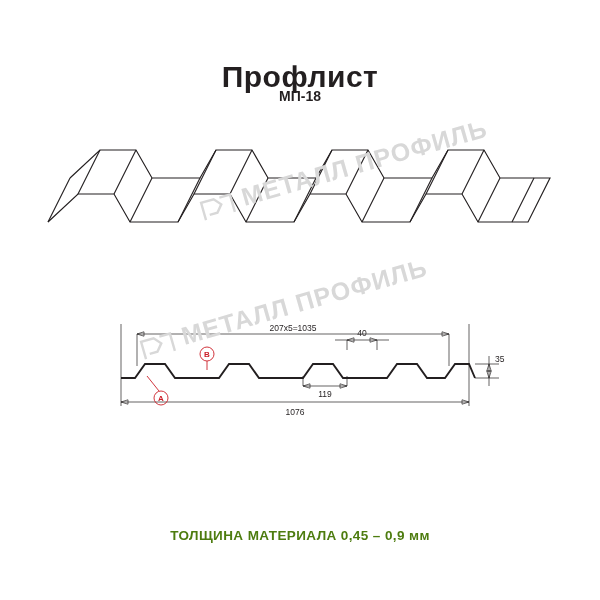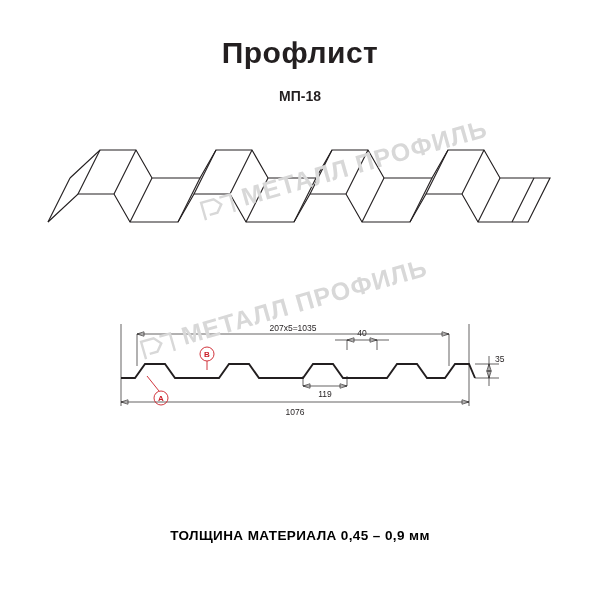--- a/index.html
+++ b/index.html
@@ -15,21 +15,21 @@
     overflow: hidden;
     position: relative;
   }
   .page {
     position: relative;
     width: 600px;
     height: 600px;
   }
   .title {
     position: absolute;
-    top: 36px;
+    top: 60px;
     left: 0;
     width: 600px;
     text-align: center;
     font-size: 30px;
     font-weight: bold;
     letter-spacing: 0.5px;
     color: #231f20;
   }
   .subtitle {
     position: absolute;
@@ -57,21 +57,21 @@
   }
   .footer {
     position: absolute;
     top: 528px;
     left: 0;
     width: 600px;
     text-align: center;
     font-size: 13.5px;
     font-weight: bold;
     letter-spacing: 0.4px;
-    color: #000000;
+    color: #4d7c0f;
   }
   .wm {
     position: absolute;
     pointer-events: none;
     color: #d8d8d8;
     font-weight: bold;
     white-space: nowrap;
     font-family: "Liberation Sans", sans-serif;
   }
   .wm1 {

